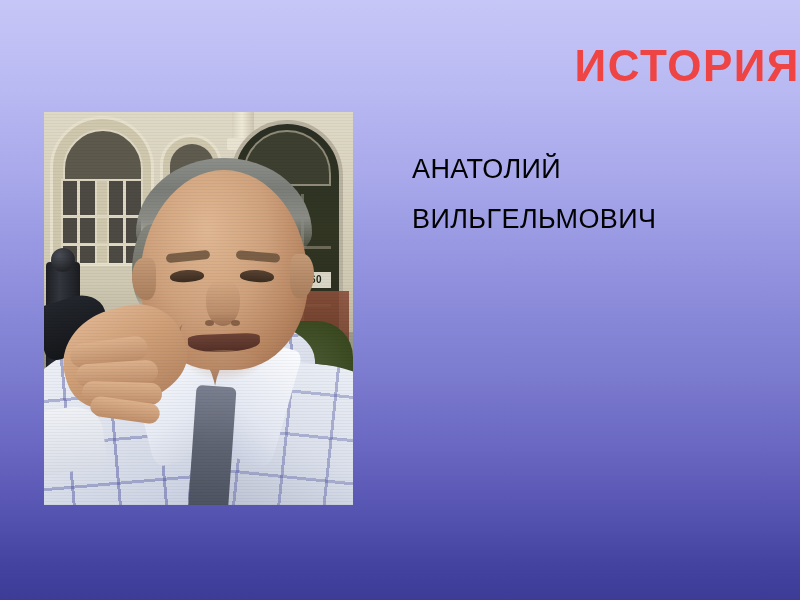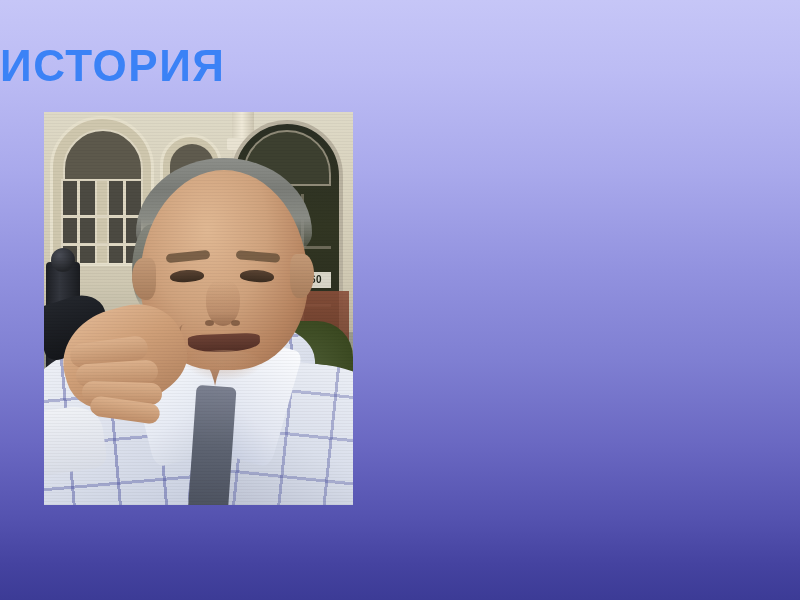--- a/index.html
+++ b/index.html
@@ -20,25 +20,25 @@
   }
 
   
   .slide { position:absolute; inset:0; }
 
   
   .title {
     position:absolute;
     left:0; right:0;
     top:44px;
-    text-align:left;
+    text-align:right;
     font-size:44px;
     font-weight:bold;
     letter-spacing:1.5px;
-    color:#3b82f6;
+    color:#ef4444;
     line-height:1.0;
     white-space:nowrap;
   }
 
   
   .photo-frame {
     position:absolute;
     left:44px; top:112px;
     width:309px; height:393px;
     overflow:hidden;
@@ -430,15 +430,17 @@
         <div class="finger f4"></div>
         <div class="sleeve-white"></div>
       </div>
 
       <div class="photo-soft"></div>
       <div class="photo-grain"></div>
     </div>
   </div>
 
   <div class="name-block">
+    <div class="name-line">АНАТОЛИЙ</div>
+    <div class="name-line">ВИЛЬГЕЛЬМОВИЧ</div>
   </div>
 
 </div>
 
 </body></html>

